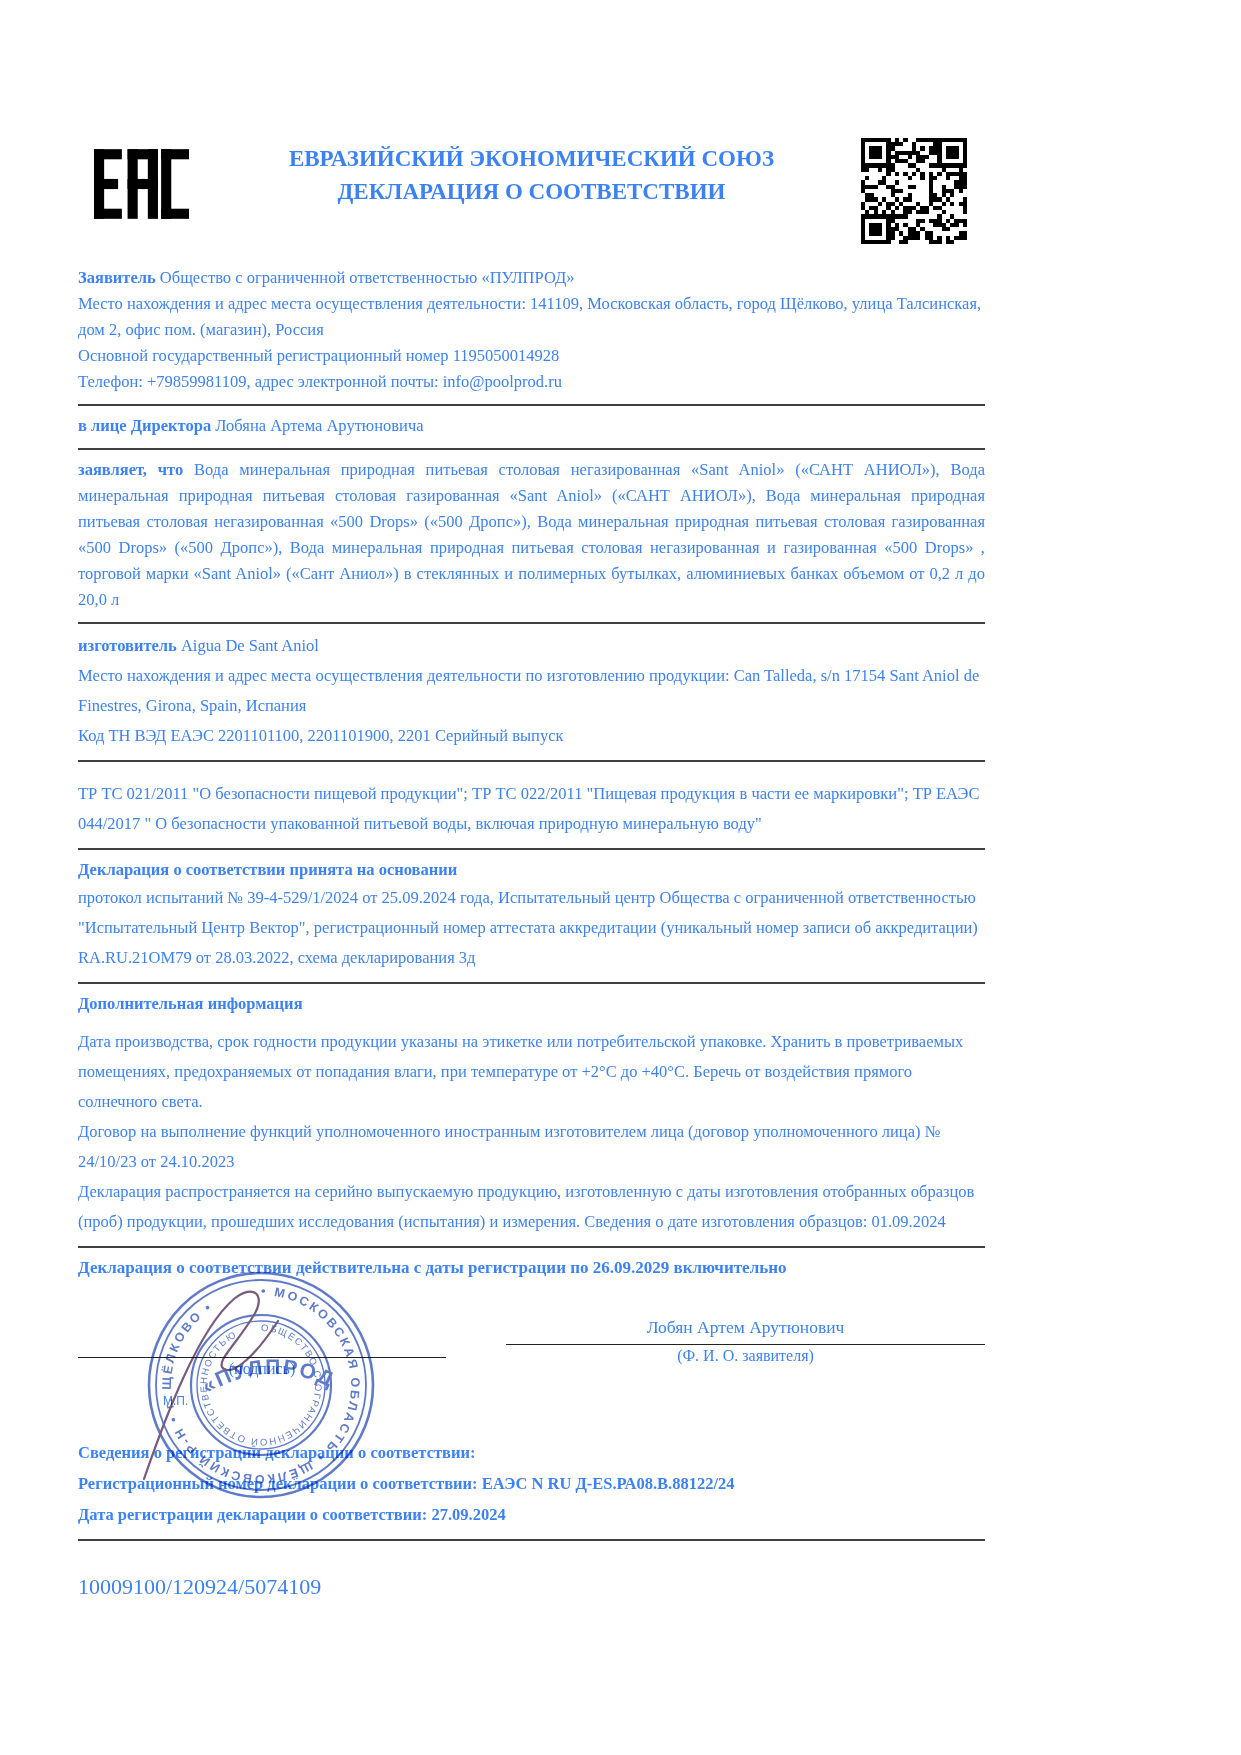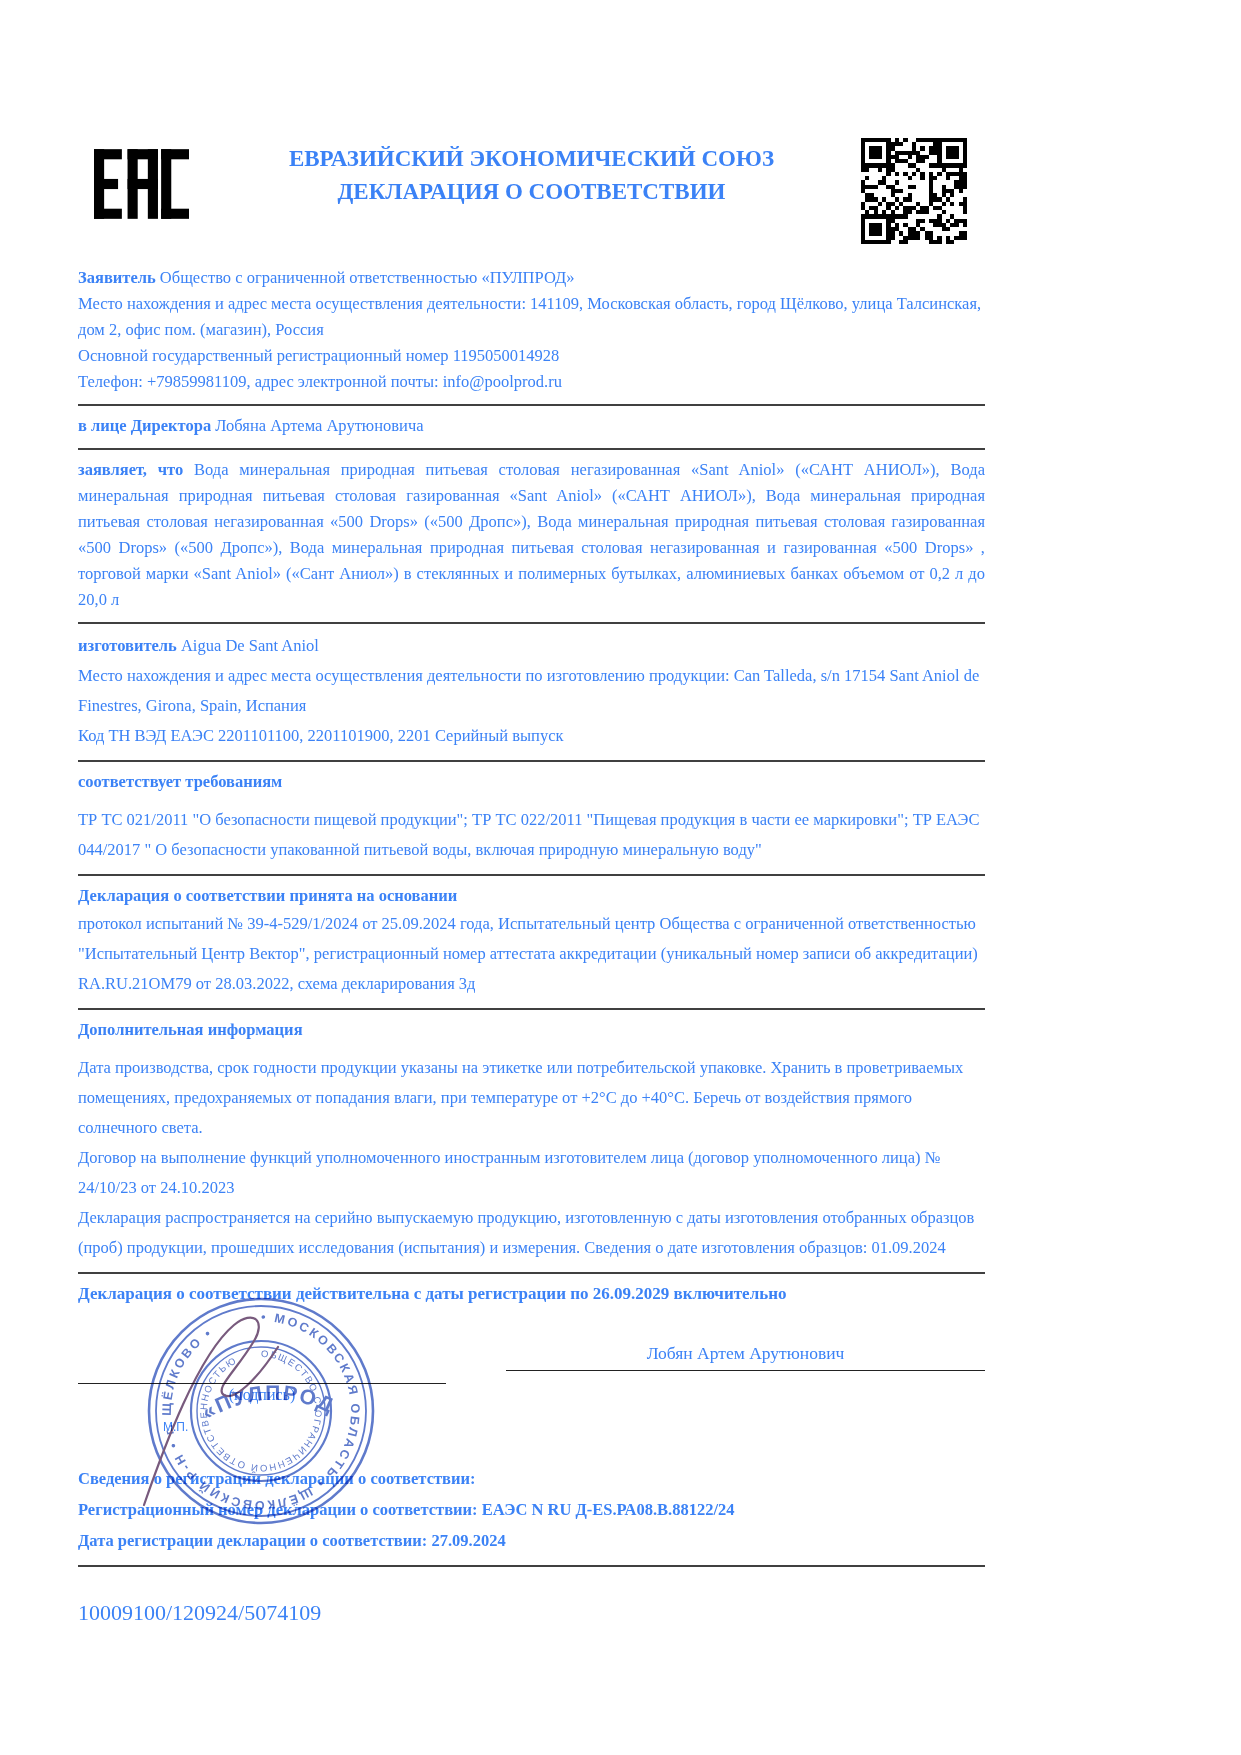--- a/index.html
+++ b/index.html
@@ -721,21 +721,20 @@
     </section>
 
     <section class="sec rule-b lh-lg">
       <p><span class="lbl">изготовитель</span>
         <span>Aigua De Sant Aniol</span></p>
       <p>Место нахождения и адрес места осуществления деятельности по изготовлению продукции: Can Talleda, s/n 17154 Sant Aniol de Finestres, Girona, Spain, Испания</p>
       <p>Код ТН ВЭД ЕАЭС  2201101100, 2201101900, 2201 Серийный выпуск</p>
     </section>
 
     <section class="sec rule-b">
-      <p class="lbl">соответствует требованиям</p>
       <p class="lh-lg gap-top">ТР ТС 021/2011 "О безопасности пищевой продукции"; ТР ТС 022/2011 "Пищевая продукция в части ее маркировки"; ТР ЕАЭС 044/2017 " О безопасности упакованной питьевой воды, включая природную минеральную воду"</p>
     </section>
 
     <section class="sec rule-b">
       <p class="lbl">Декларация о соответствии принята на основании</p>
       <p class="lh-lg">протокол испытаний № 39-4-529/1/2024 от 25.09.2024 года, Испытательный центр Общества с ограниченной ответственностью "Испытательный Центр Вектор", регистрационный номер аттестата аккредитации (уникальный номер записи об аккредитации) RA.RU.21ОМ79 от 28.03.2022, схема декларирования 3д</p>
     </section>
 
     <section class="sec rule-b">
       <p class="lbl">Дополнительная информация</p>
@@ -753,20 +752,21 @@
       <div class="sig-cols">
         <div class="sig-left">
           <div class="line"></div>
           <div class="sig-caption">(подпись)</div>
           <div class="sig-mp">М.П.</div>
         </div>
         <div class="sig-spacer"></div>
         <div class="sig-right">
           <div class="name">Лобян Артем Арутюнович</div>
           <div class="line"></div>
+          <div class="sig-caption">(Ф. И. О. заявителя)</div>
         </div>
       </div>
 
       <section class="sec rule-b reg" style="padding-top:0;">
         <p class="b">Сведения о регистрации декларации о соответствии:</p>
         <p class="b"><span>Регистрационный номер декларации о соответствии:</span>
           <span>ЕАЭС N RU Д-ES.РА08.В.88122/24</span></p>
         <p class="b"><span>Дата регистрации декларации о соответствии:</span>
           <span>27.09.2024</span></p>
       </section>

